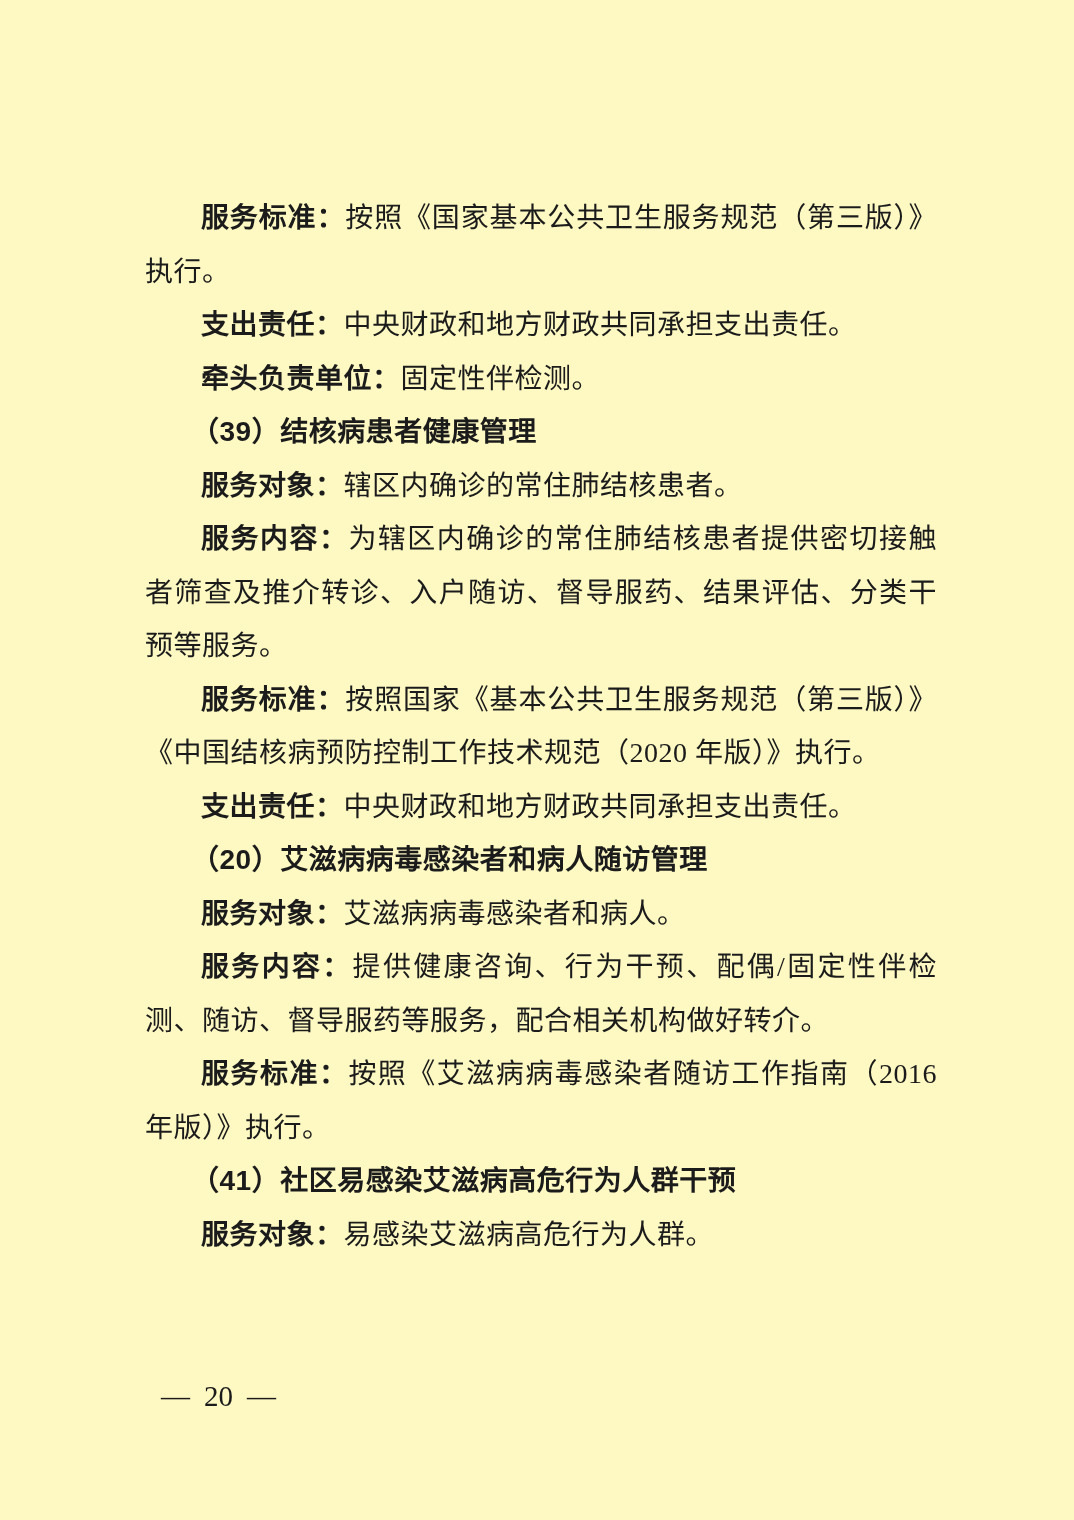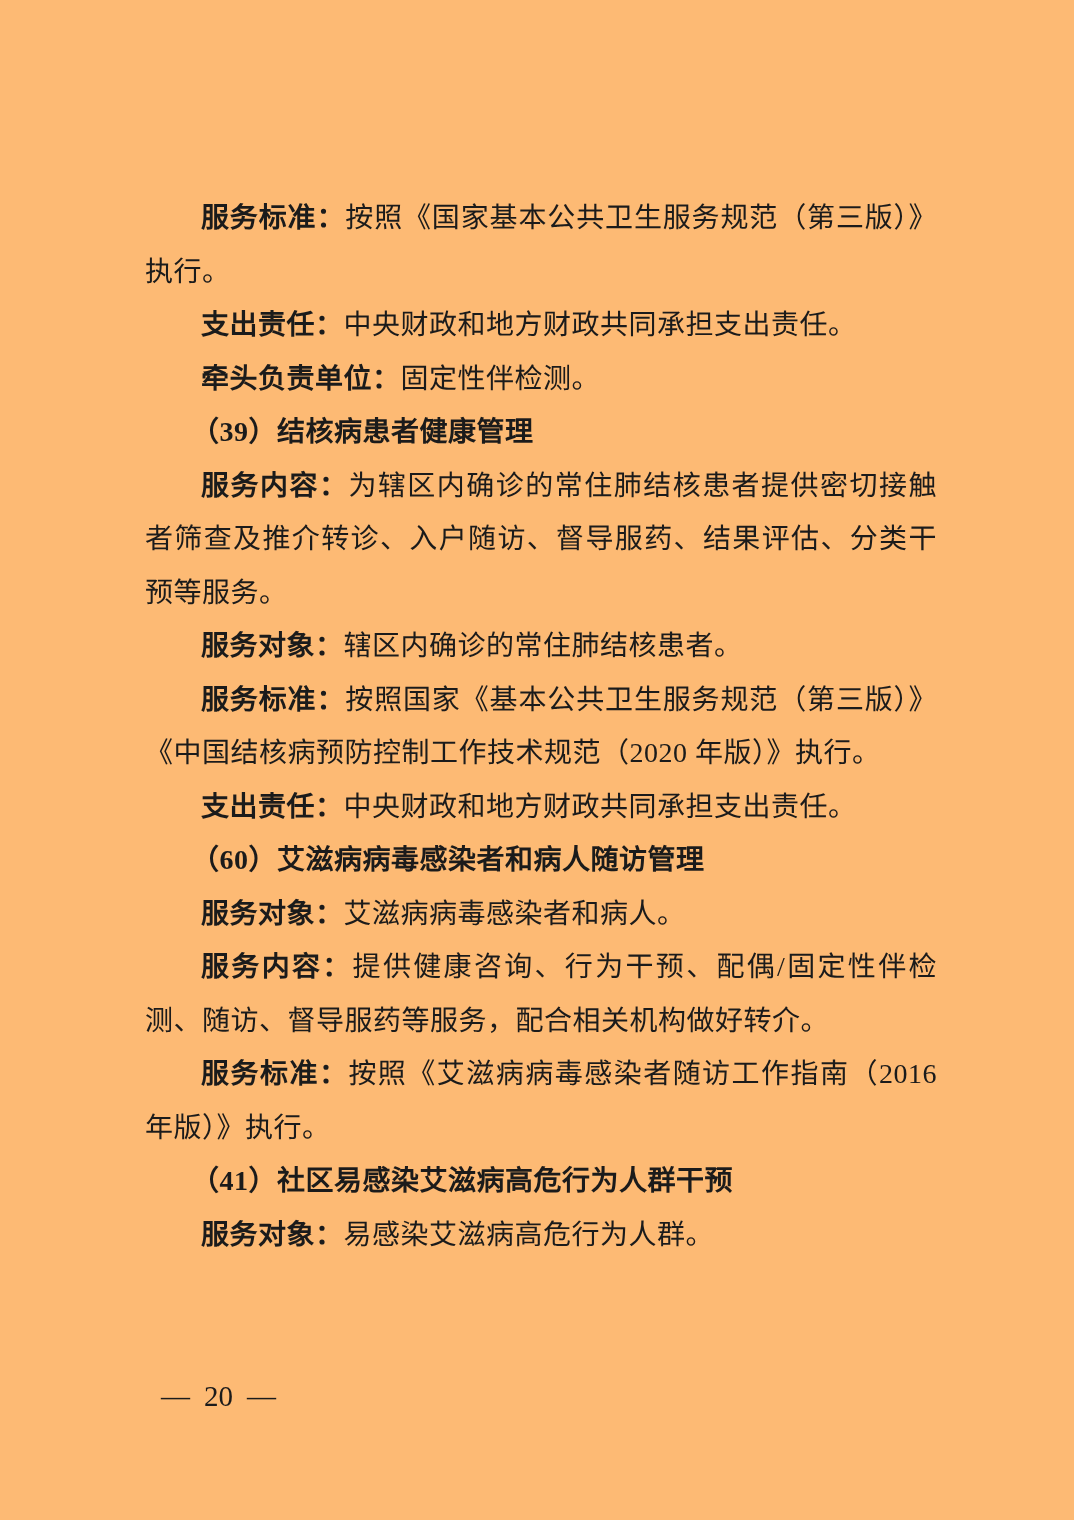--- a/index.html
+++ b/index.html
@@ -5,21 +5,21 @@
   html, body {
     margin: 0;
     padding: 0;
     background: #e8e8e8;
   }
   .page {
     position: relative;
     width: 1074px;
     height: 1520px;
     margin: 0 auto;
-    background: #fdba74;
+    background: #fef9c3;
     overflow: hidden;
     font-family: "Liberation Serif", "DejaVu Serif", serif;
     color: #1b1b1b;
   }
   .content {
     position: absolute;
     left: 145px;
     top: 191px;
     width: 792px;
     font-size: 28px;
@@ -28,21 +28,21 @@
     letter-spacing: 0.5px;
   }
   .para {
     margin: 0;
     padding: 0;
     text-indent: 56px;
   }
   .para.heading {
     text-indent: 46px;
     font-weight: 700;
-    font-family: Liberation Serif, serif;
+    font-family: Liberation Sans, sans-serif;
     letter-spacing: 0.5px;
   }
   .label {
     font-weight: 700;
   }
   .footer {
     position: absolute;
     left: 147px;
     top: 1372px;
     font-size: 29px;
@@ -58,25 +58,25 @@
 </head>
 <body>
 
 <div class="page">
 
   <div class="content">
       <p class="para body"><span class="label">服务标准：</span><span>按照《国家基本公共卫生服务规范（第三版）》执行。</span></p>
       <p class="para body"><span class="label">支出责任：</span><span>中央财政和地方财政共同承担支出责任。</span></p>
       <p class="para body"><span class="label">牵头负责单位：</span><span>固定性伴检测。</span></p>
       <p class="para heading"><span>（39）结核病患者健康管理</span></p>
+      <p class="para body"><span class="label">服务对象：</span><span>辖区内确诊的常住肺结核患者。</span></p>
       <p class="para body"><span class="label">服务内容：</span><span>为辖区内确诊的常住肺结核患者提供密切接触者筛查及推介转诊、入户随访、督导服药、结果评估、分类干预等服务。</span></p>
-      <p class="para body"><span class="label">服务对象：</span><span>辖区内确诊的常住肺结核患者。</span></p>
       <p class="para body"><span class="label">服务标准：</span><span>按照国家《基本公共卫生服务规范（第三版）》《中国结核病预防控制工作技术规范（2020 年版）》执行。</span></p>
       <p class="para body"><span class="label">支出责任：</span><span>中央财政和地方财政共同承担支出责任。</span></p>
-      <p class="para heading"><span>（60）艾滋病病毒感染者和病人随访管理</span></p>
+      <p class="para heading"><span>（20）艾滋病病毒感染者和病人随访管理</span></p>
       <p class="para body"><span class="label">服务对象：</span><span>艾滋病病毒感染者和病人。</span></p>
       <p class="para body"><span class="label">服务内容：</span><span>提供健康咨询、行为干预、配偶/固定性伴检测、随访、督导服药等服务，配合相关机构做好转介。</span></p>
       <p class="para body"><span class="label">服务标准：</span><span>按照《艾滋病病毒感染者随访工作指南（2016 年版）》执行。</span></p>
       <p class="para heading"><span>（41）社区易感染艾滋病高危行为人群干预</span></p>
       <p class="para body"><span class="label">服务对象：</span><span>易感染艾滋病高危行为人群。</span></p>
     </div>
 
   <div class="footer">
     <span class="dash">—</span><span>20</span><span class="dash">—</span>
   </div>

